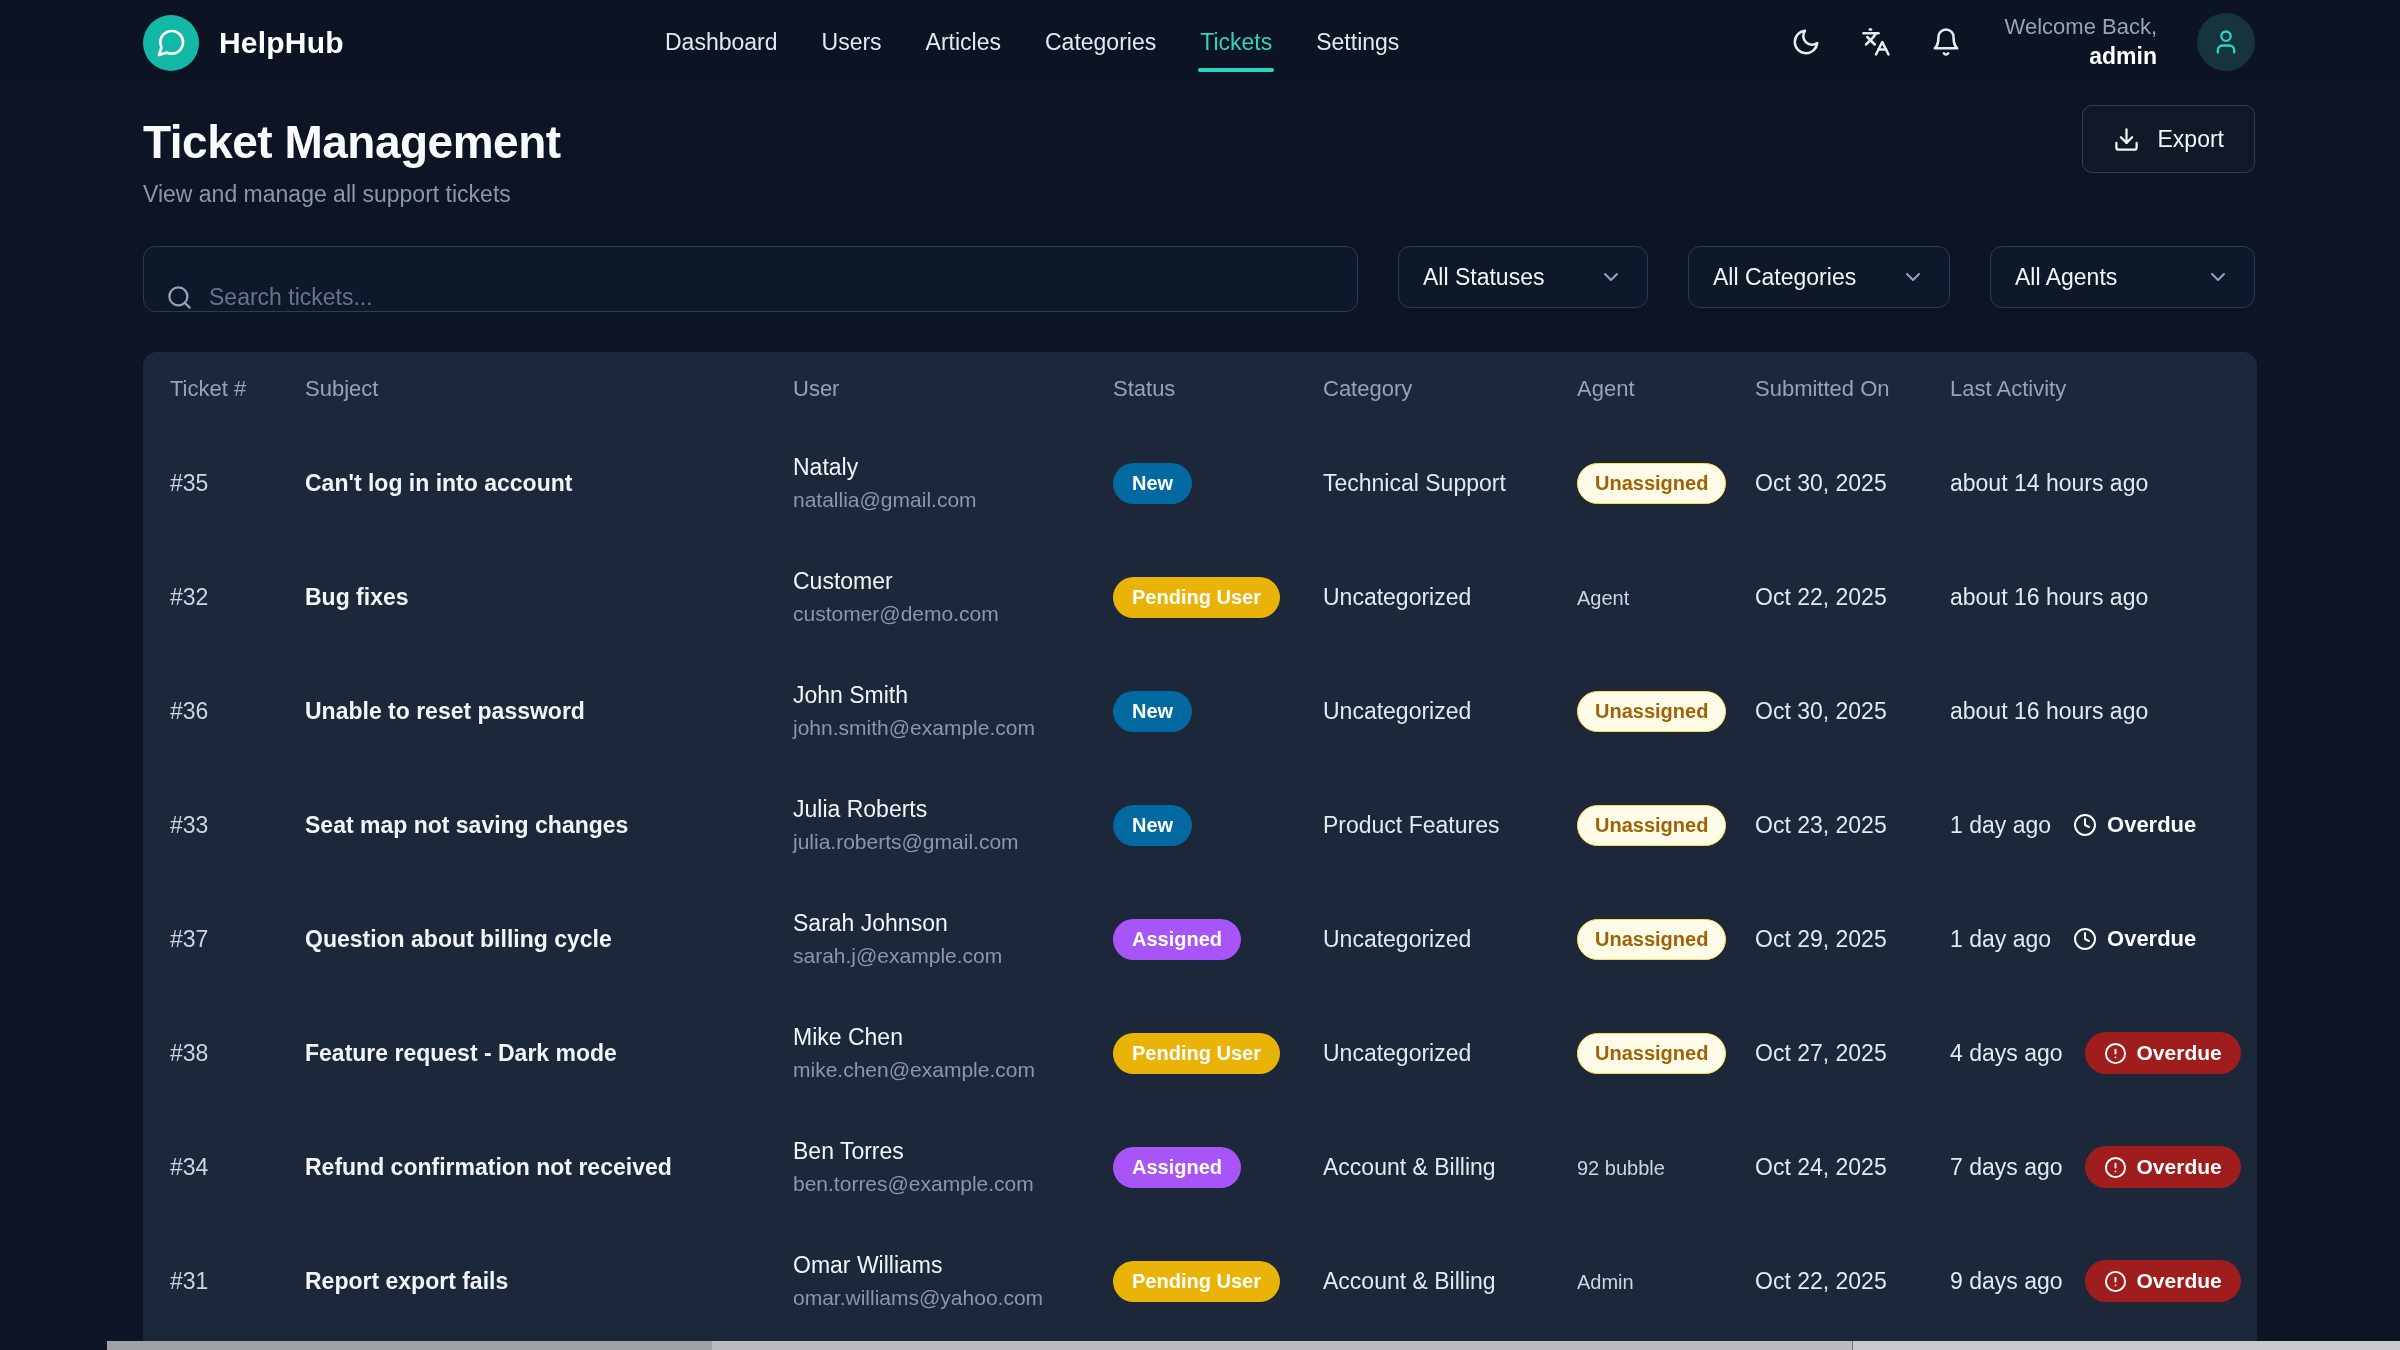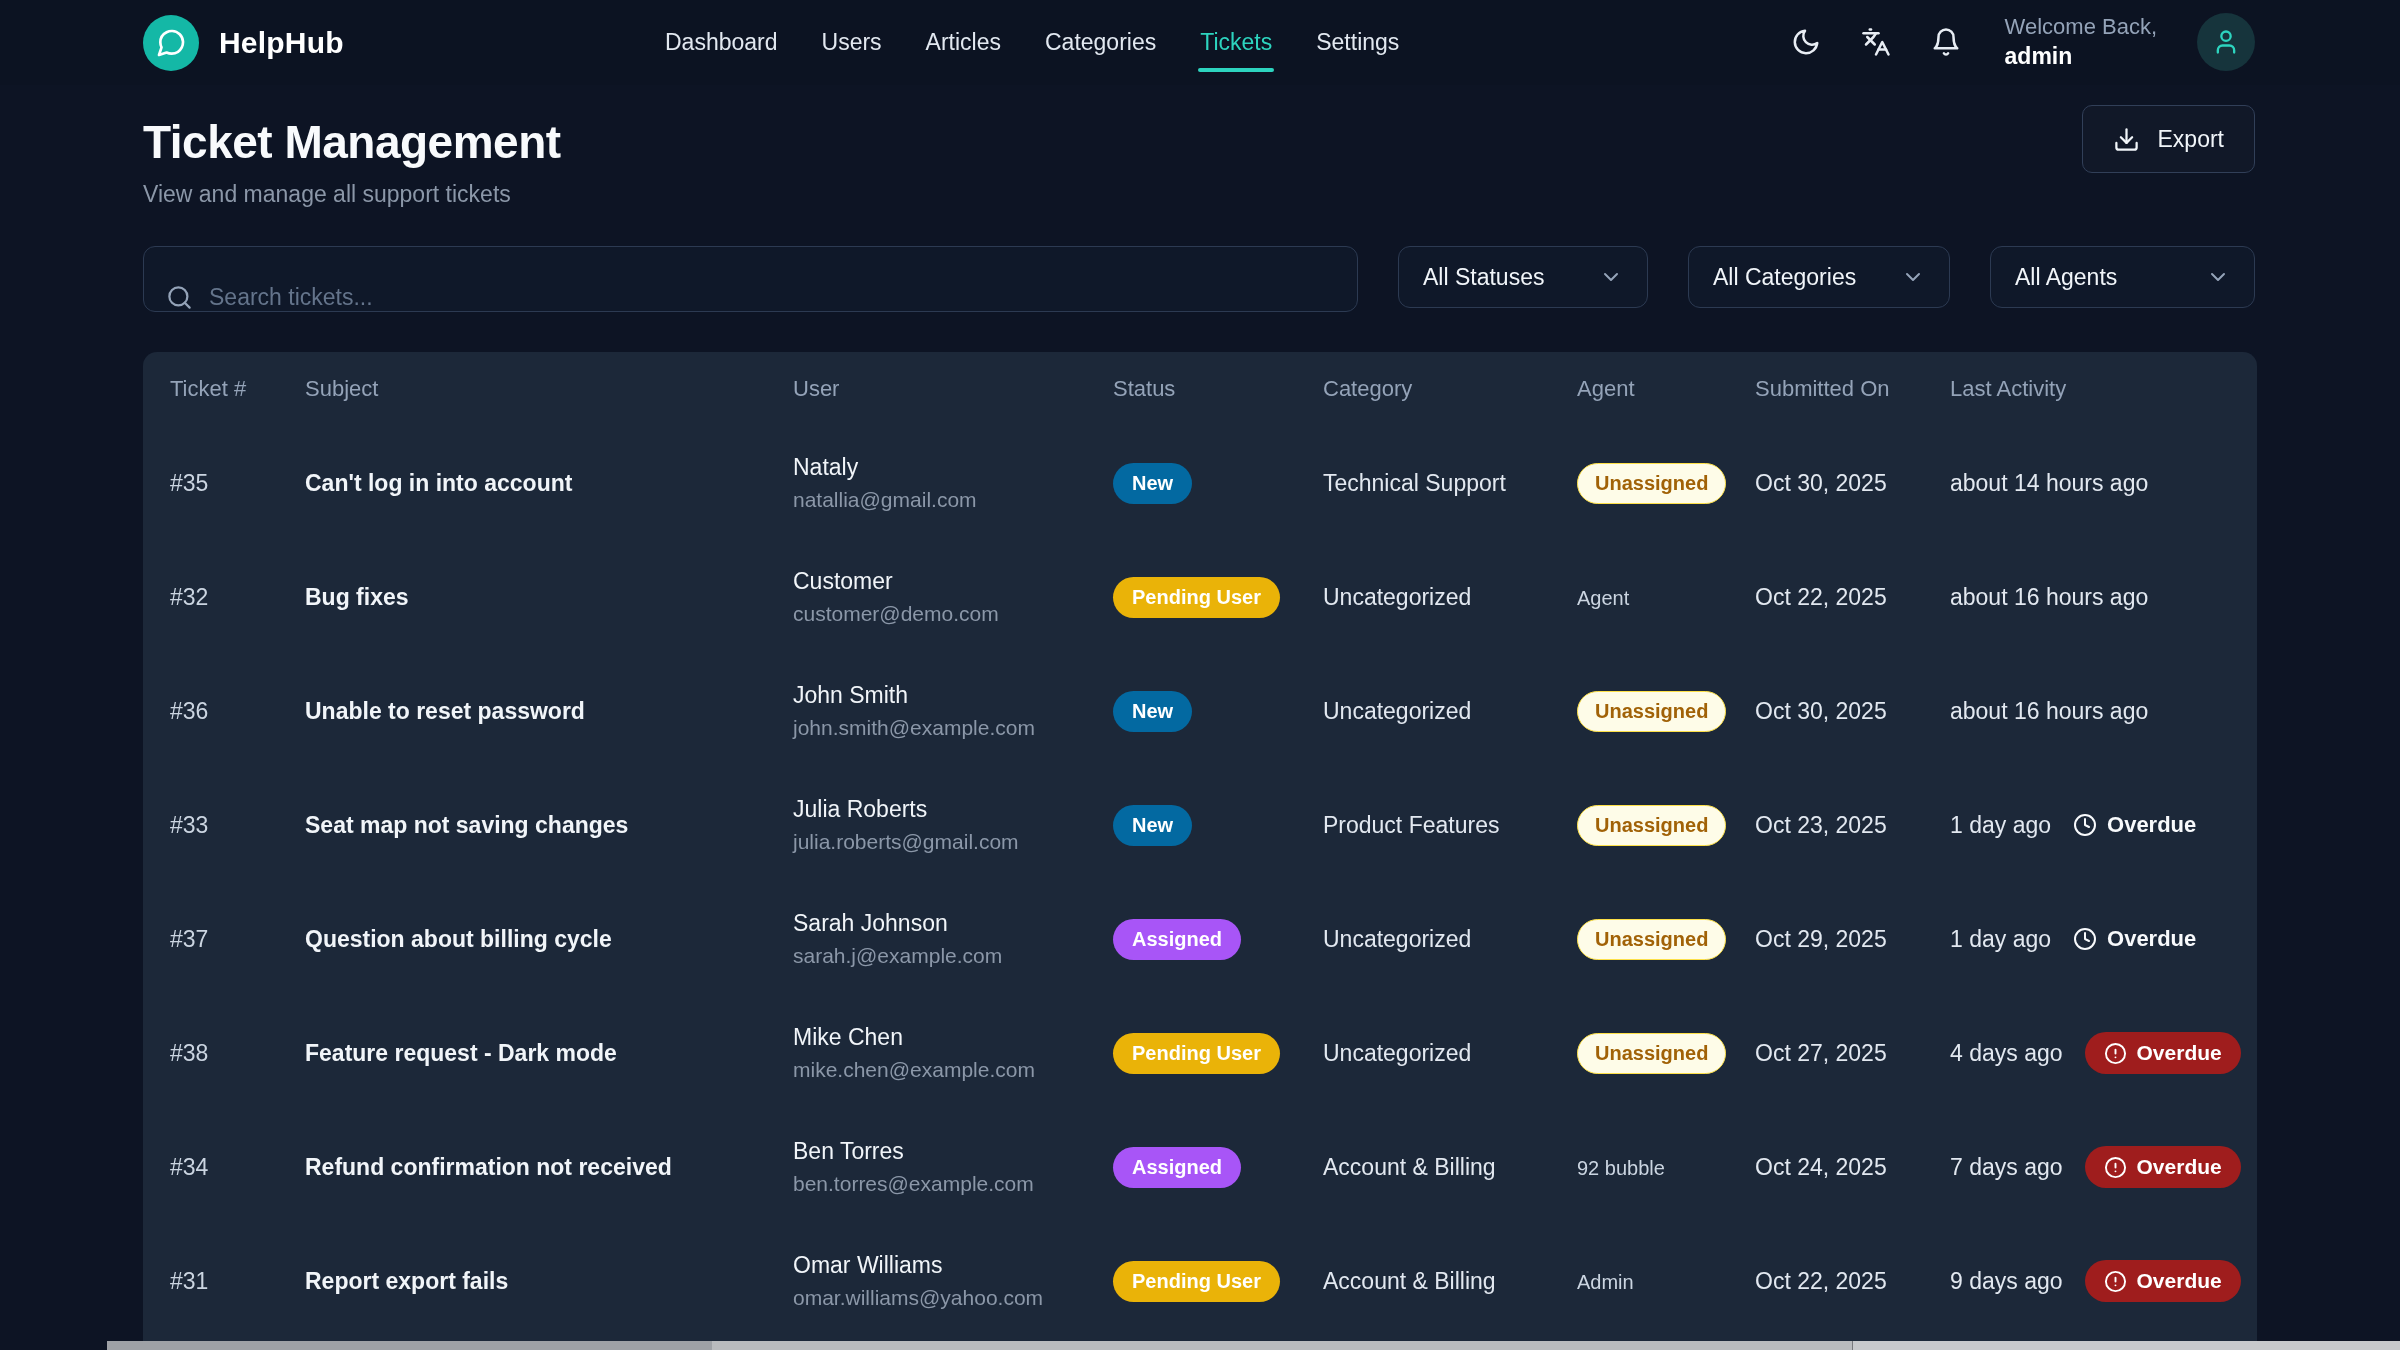--- a/index.html
+++ b/index.html
@@ -31,21 +31,21 @@
   .nav { position:absolute; left:665px; top:0; height:85px; display:flex; align-items:center; gap:44px; }
   .nav-item { font-size:23px; color:#e2e8f0; cursor:pointer; position:relative; }
   .nav-item.active { color:#2dd4bf; }
   .nav-item.active::after {
     content:""; position:absolute; left:-2px; right:-2px; bottom:-16px;
     height:4px; background:#2dd4bf; border-radius:2px;
   }
 
   .top-right { margin-left:auto; display:flex; align-items:center; gap:40px; }
   .icon-btn { color:#e8edf4; cursor:pointer; display:flex; align-items:center; justify-content:center; }
-  .welcome { text-align:left; line-height:1.3; margin-left:4px; }
+  .welcome { text-align:right; line-height:1.3; margin-left:4px; }
   .welcome-line1 { font-size:22px; color:#94a3b8; display:block; }
   .welcome-line2 { font-size:23px; color:#ffffff; font-weight:700; display:block; }
   .avatar {
     width:58px; height:58px; border-radius:50%;
     background:#16343c; display:flex; align-items:center; justify-content:center;
     cursor:pointer;
   }
 
   
   .page-header { padding:30px 145px 0 143px; position:relative; }

